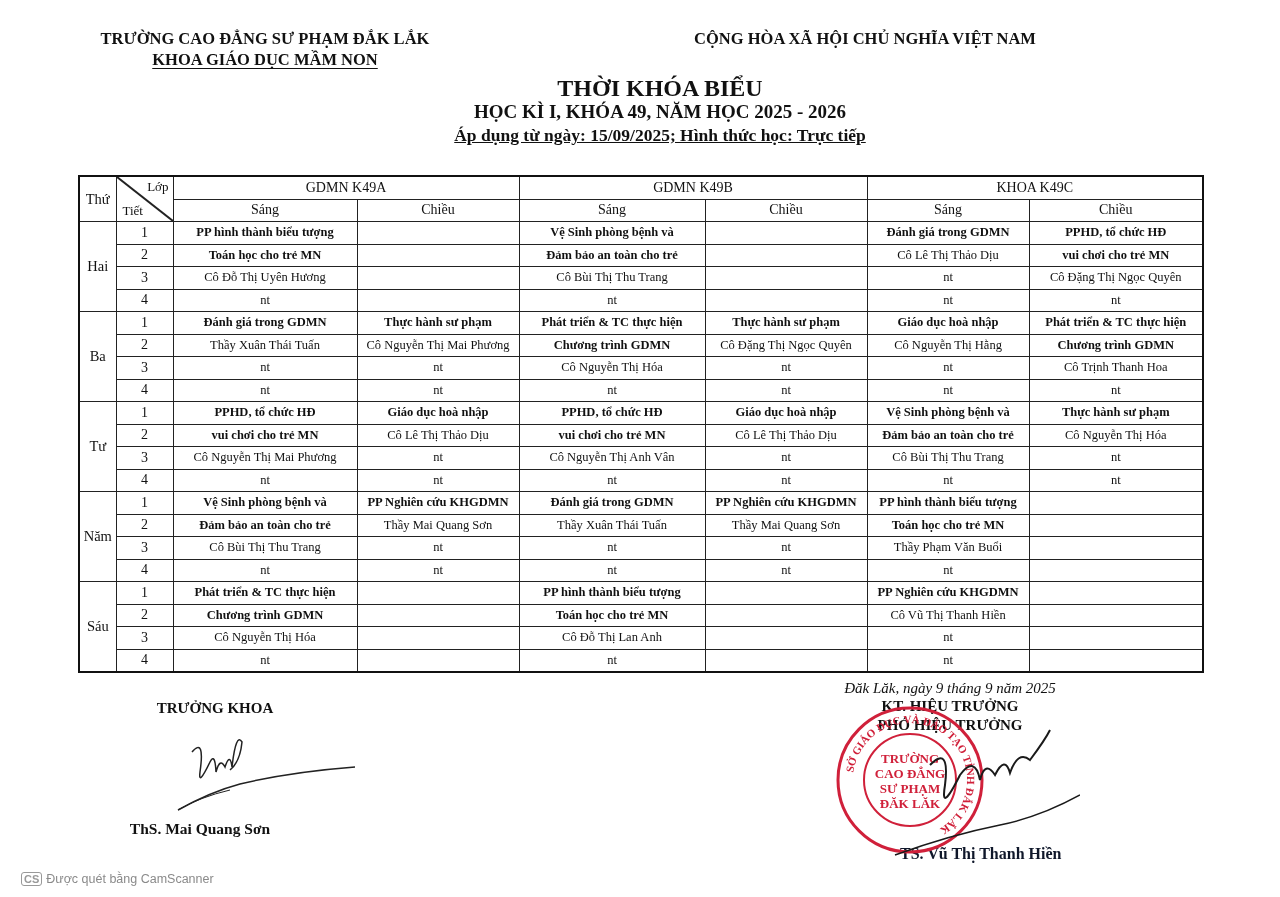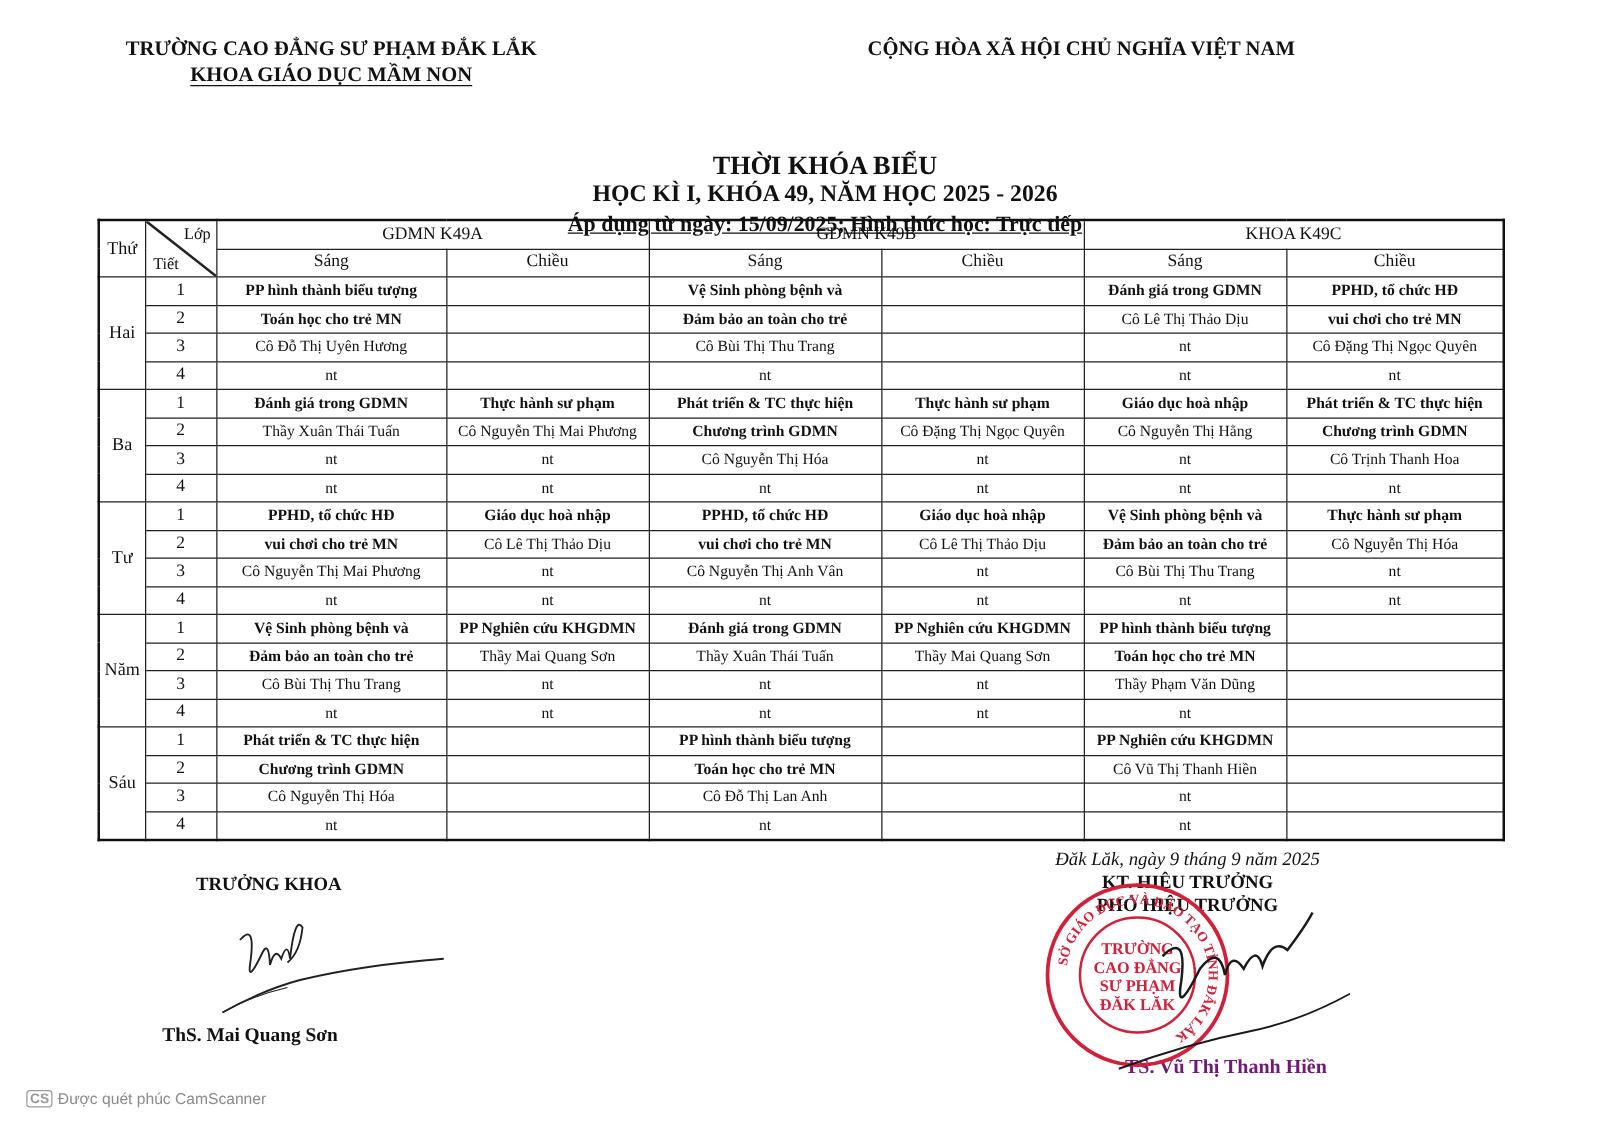--- a/index.html
+++ b/index.html
@@ -6,21 +6,21 @@
   body {
     width:1280px; height:897px; background:#ffffff; position:relative; overflow:hidden;
     font-family:"Liberation Serif", "DejaVu Serif", serif; color:#111;
   }
   .hdr-left { position:absolute; left:70px; top:28px; width:390px; text-align:center; font-weight:bold; font-size:16.5px; line-height:21px; }
   .hdr-left .sub { text-decoration:underline; text-underline-offset:3px; }
   .hdr-right { position:absolute; left:650px; top:28px; width:430px; text-align:center; font-weight:bold; line-height:21px; }
   .hdr-right .l1 { font-size:16.5px; }
   .hdr-right .l2 { font-size:15px; text-decoration:underline; text-underline-offset:3px; }
   .title { position:absolute; left:380px; top:76px; width:560px; text-align:center; font-weight:bold; }
-  .title .t1 { font-size:21px; line-height:24px;margin-top:44px; }
+  .title .t1 { font-size:24px; line-height:24px; }
   .title .t2 { font-size:19px; line-height:24px; }
   .title .t3 { font-size:17.5px; line-height:23px;text-decoration:underline; }
   .title .t4 { font-size:17.5px; line-height:22px; }
 
   table.tkb {
     position:absolute; left:78px; top:175px; width:1124px; border-collapse:collapse;
     font-size:12.5px; table-layout:fixed;
   }
   table.tkb td, table.tkb th { border:1px solid #222; text-align:center; padding:0; height:21.5px; }
   table.tkb th { font-weight:normal; }
@@ -230,21 +230,21 @@
         <td>Thầy Mai Quang Sơn</td>
         <td class="b">Toán học cho trẻ MN</td>
         <td></td>
       </tr>
       <tr>
         <td class="per">3</td>
         <td>Cô Bùi Thị Thu Trang</td>
         <td class="">nt</td>
         <td class="">nt</td>
         <td class="">nt</td>
-        <td>Thầy Phạm Văn Dũng</td>
+        <td>Thầy Phạm Văn Buổi</td>
         <td></td>
       </tr>
       <tr>
         <td class="per">4</td>
         <td class="">nt</td>
         <td class="">nt</td>
         <td class="">nt</td>
         <td class="">nt</td>
         <td class="">nt</td>
         <td></td>
@@ -296,21 +296,21 @@
     <path d="M8 88 Q40 70 70 62 Q120 50 185 45" fill="none" stroke="#222" stroke-width="1.5"></path>
     <path d="M8 88 Q30 75 60 68" fill="none" stroke="#222" stroke-width="1"></path>
   </svg>
   <div class="name">ThS. Mai Quang Sơn</div>
 </div>
 
 <div class="sig-right">
   <div class="date">Đăk Lăk, ngày 9  tháng 9 năm 2025</div>
   <div class="r1">KT. HIỆU TRƯỞNG</div>
   <div class="r2">PHÓ HIỆU TRƯỞNG</div>
-  <div class="name" style="color: #701a75;">TS. Vũ Thị Thanh Hiền</div>
+  <div class="name" style="color: #0f172a;">TS. Vũ Thị Thanh Hiền</div>
 </div>
 
 <svg class="stamp" viewBox="0 0 150 150">
   <defs>
     <path id="ring" d="M75,75 m-57,0 a57,57 0 1,1 114,0 a57,57 0 1,1 -114,0"></path>
   </defs>
   <circle cx="75" cy="75" r="72" fill="none" stroke="#d0203a" stroke-width="3"></circle>
   <circle cx="75" cy="75" r="46" fill="none" stroke="#d0203a" stroke-width="2"></circle>
   <text font-size="11" font-weight="bold" fill="#d0203a" font-family="Liberation Serif, serif">
     <textPath href="#ring" startOffset="2%" id="stamp-ring-text">SỞ GIÁO DỤC VÀ ĐÀO TẠO TỈNH ĐẮK LẮK</textPath>
@@ -318,14 +318,14 @@
   <text id="stamp-center" x="75" y="58" text-anchor="middle" font-size="13" font-weight="bold" fill="#d0203a" font-family="Liberation Serif, serif"><tspan x="75" dy="0">TRƯỜNG</tspan><tspan x="75" dy="15">CAO ĐẲNG</tspan><tspan x="75" dy="15">SƯ PHẠM</tspan><tspan x="75" dy="15">ĐĂK LĂK</tspan></text>
 </svg>
 
 <svg class="sig-svg" style="left:890px;top:725px" width="190" height="140" viewBox="0 0 190 140">
   <path d="M40 40 Q60 20 55 60 Q50 90 70 50 Q85 30 90 55 Q95 35 105 50 Q115 30 120 48 Q128 25 140 35 Q155 15 160 5" fill="none" stroke="#1a1a1a" stroke-width="2"></path>
   <path d="M5 130 Q60 110 110 100 Q150 92 190 70" fill="none" stroke="#1a1a1a" stroke-width="1.5"></path>
 </svg>
 
 <div class="cam">
   <span class="logo">CS</span>
-  <span>Được quét phúc CamScanner</span>
+  <span>Được quét bằng CamScanner</span>
 </div>
 
 </body></html>

